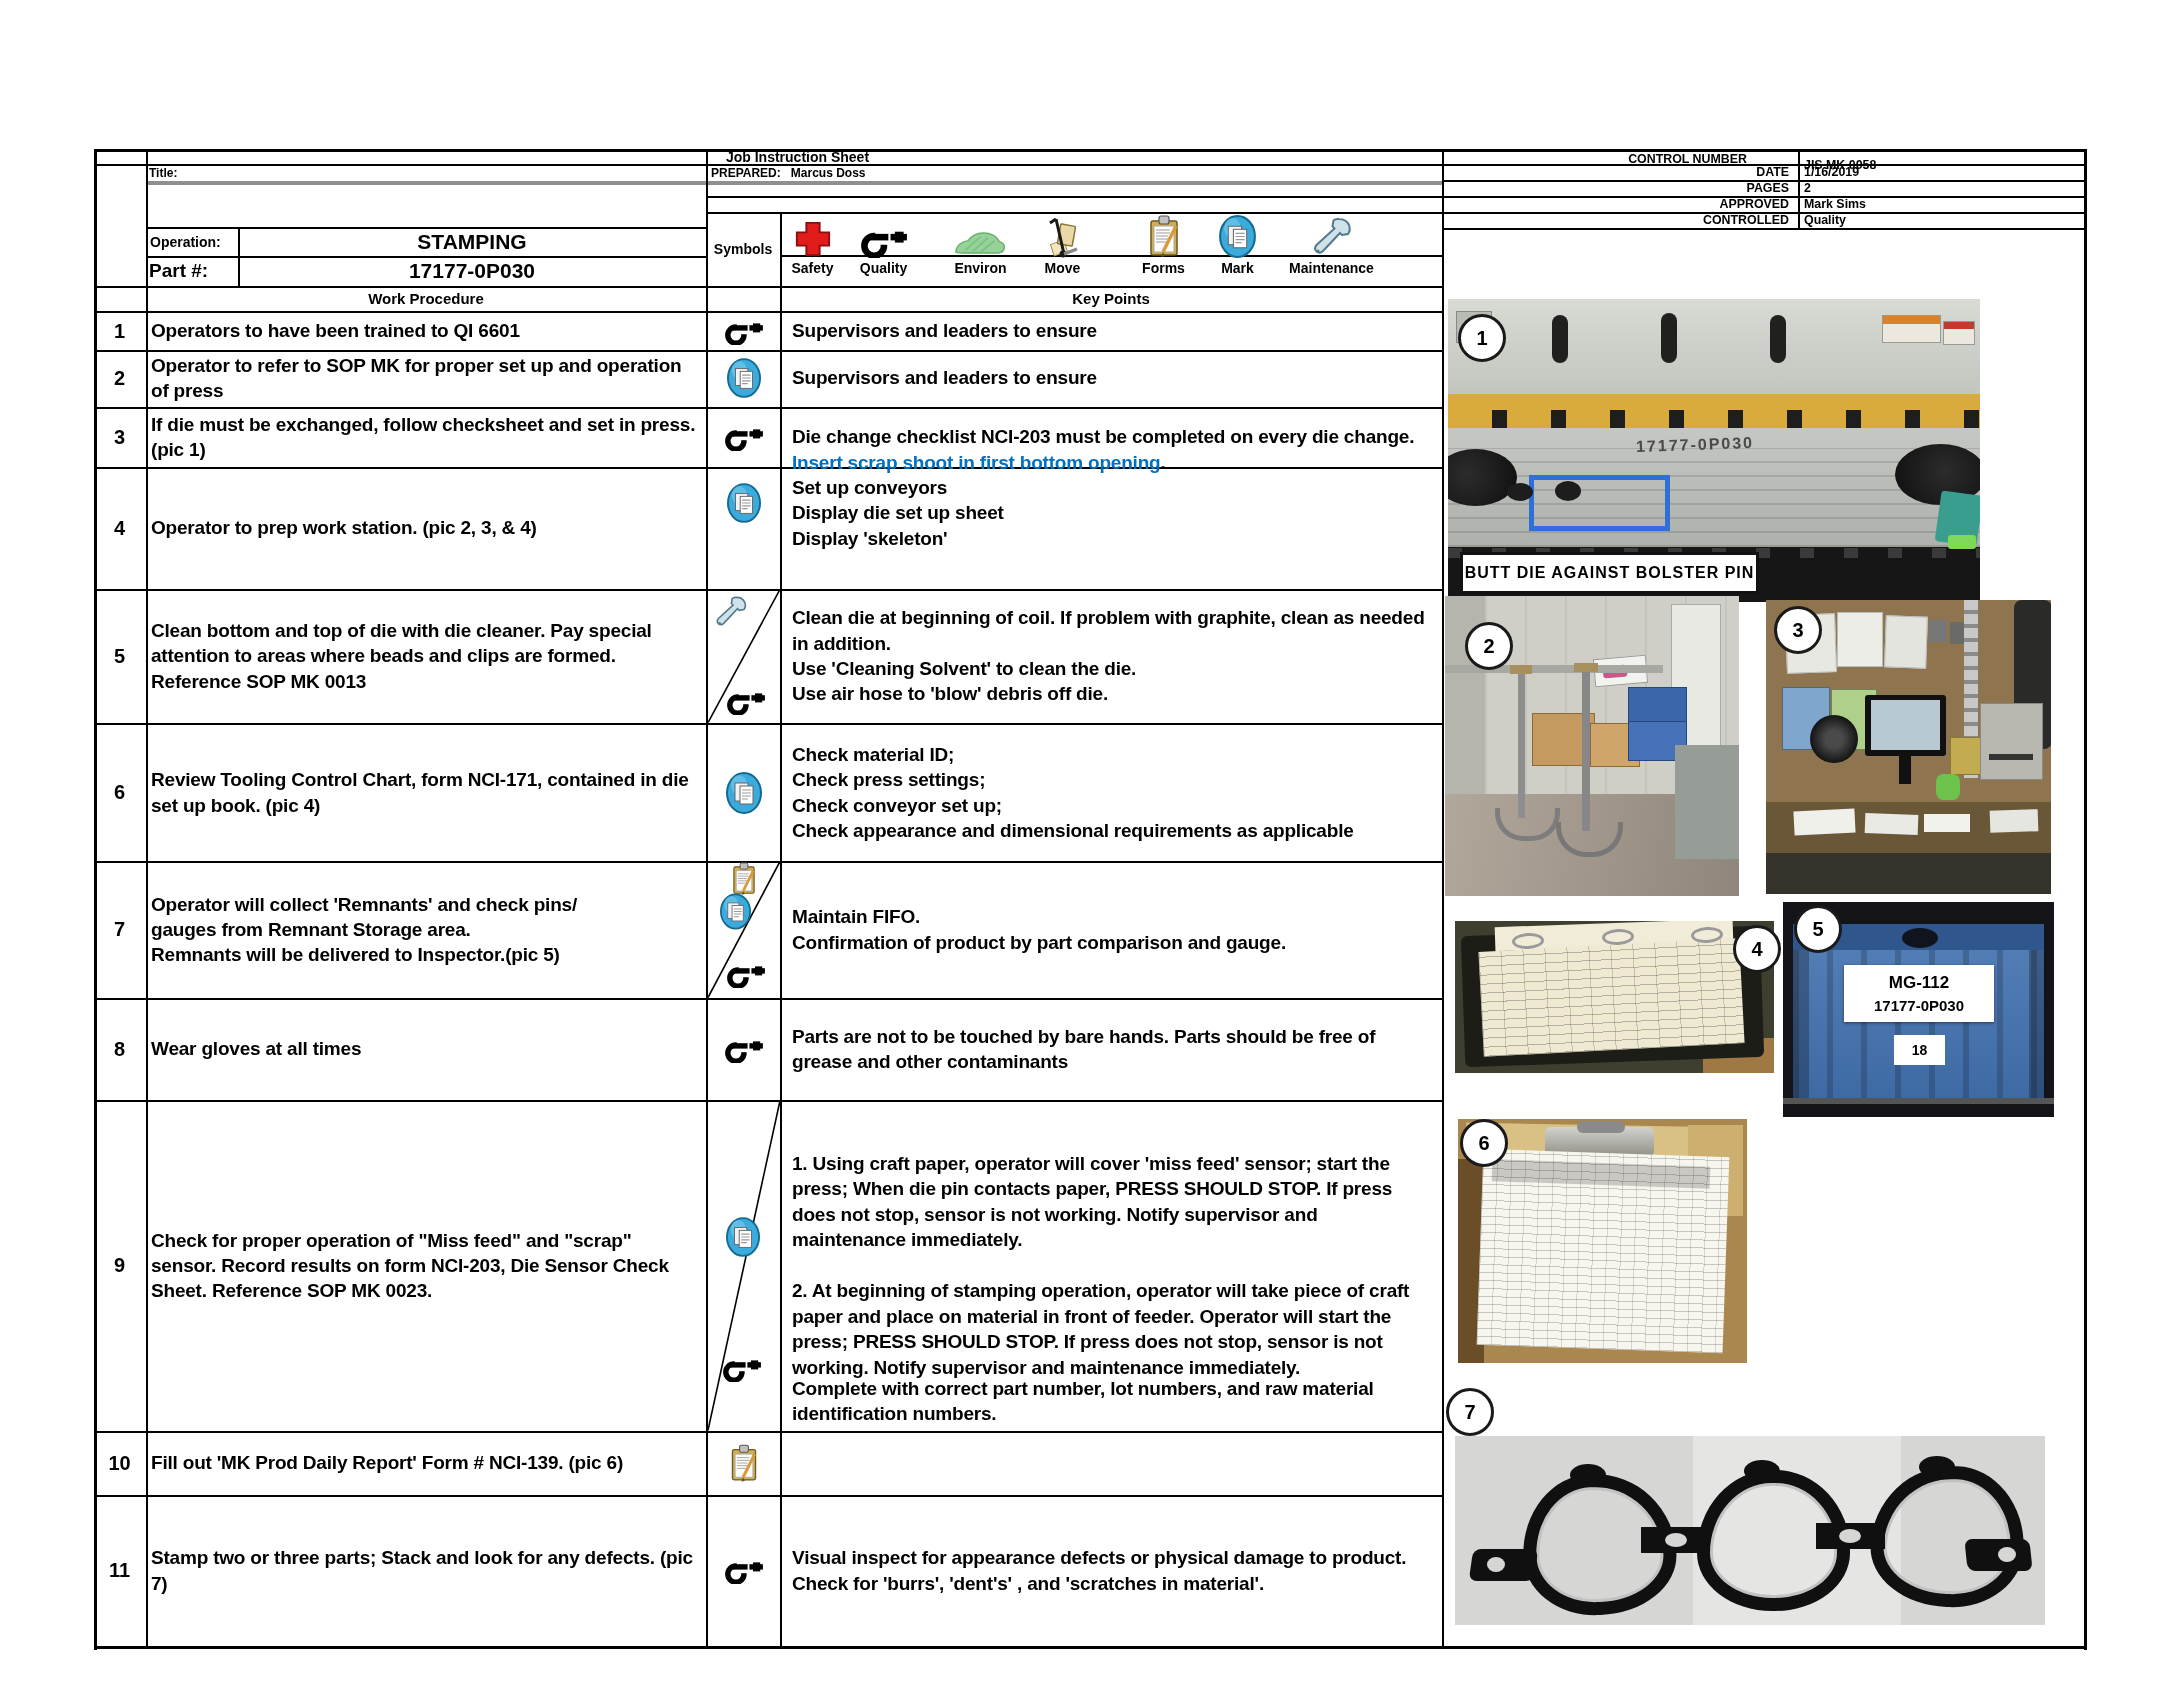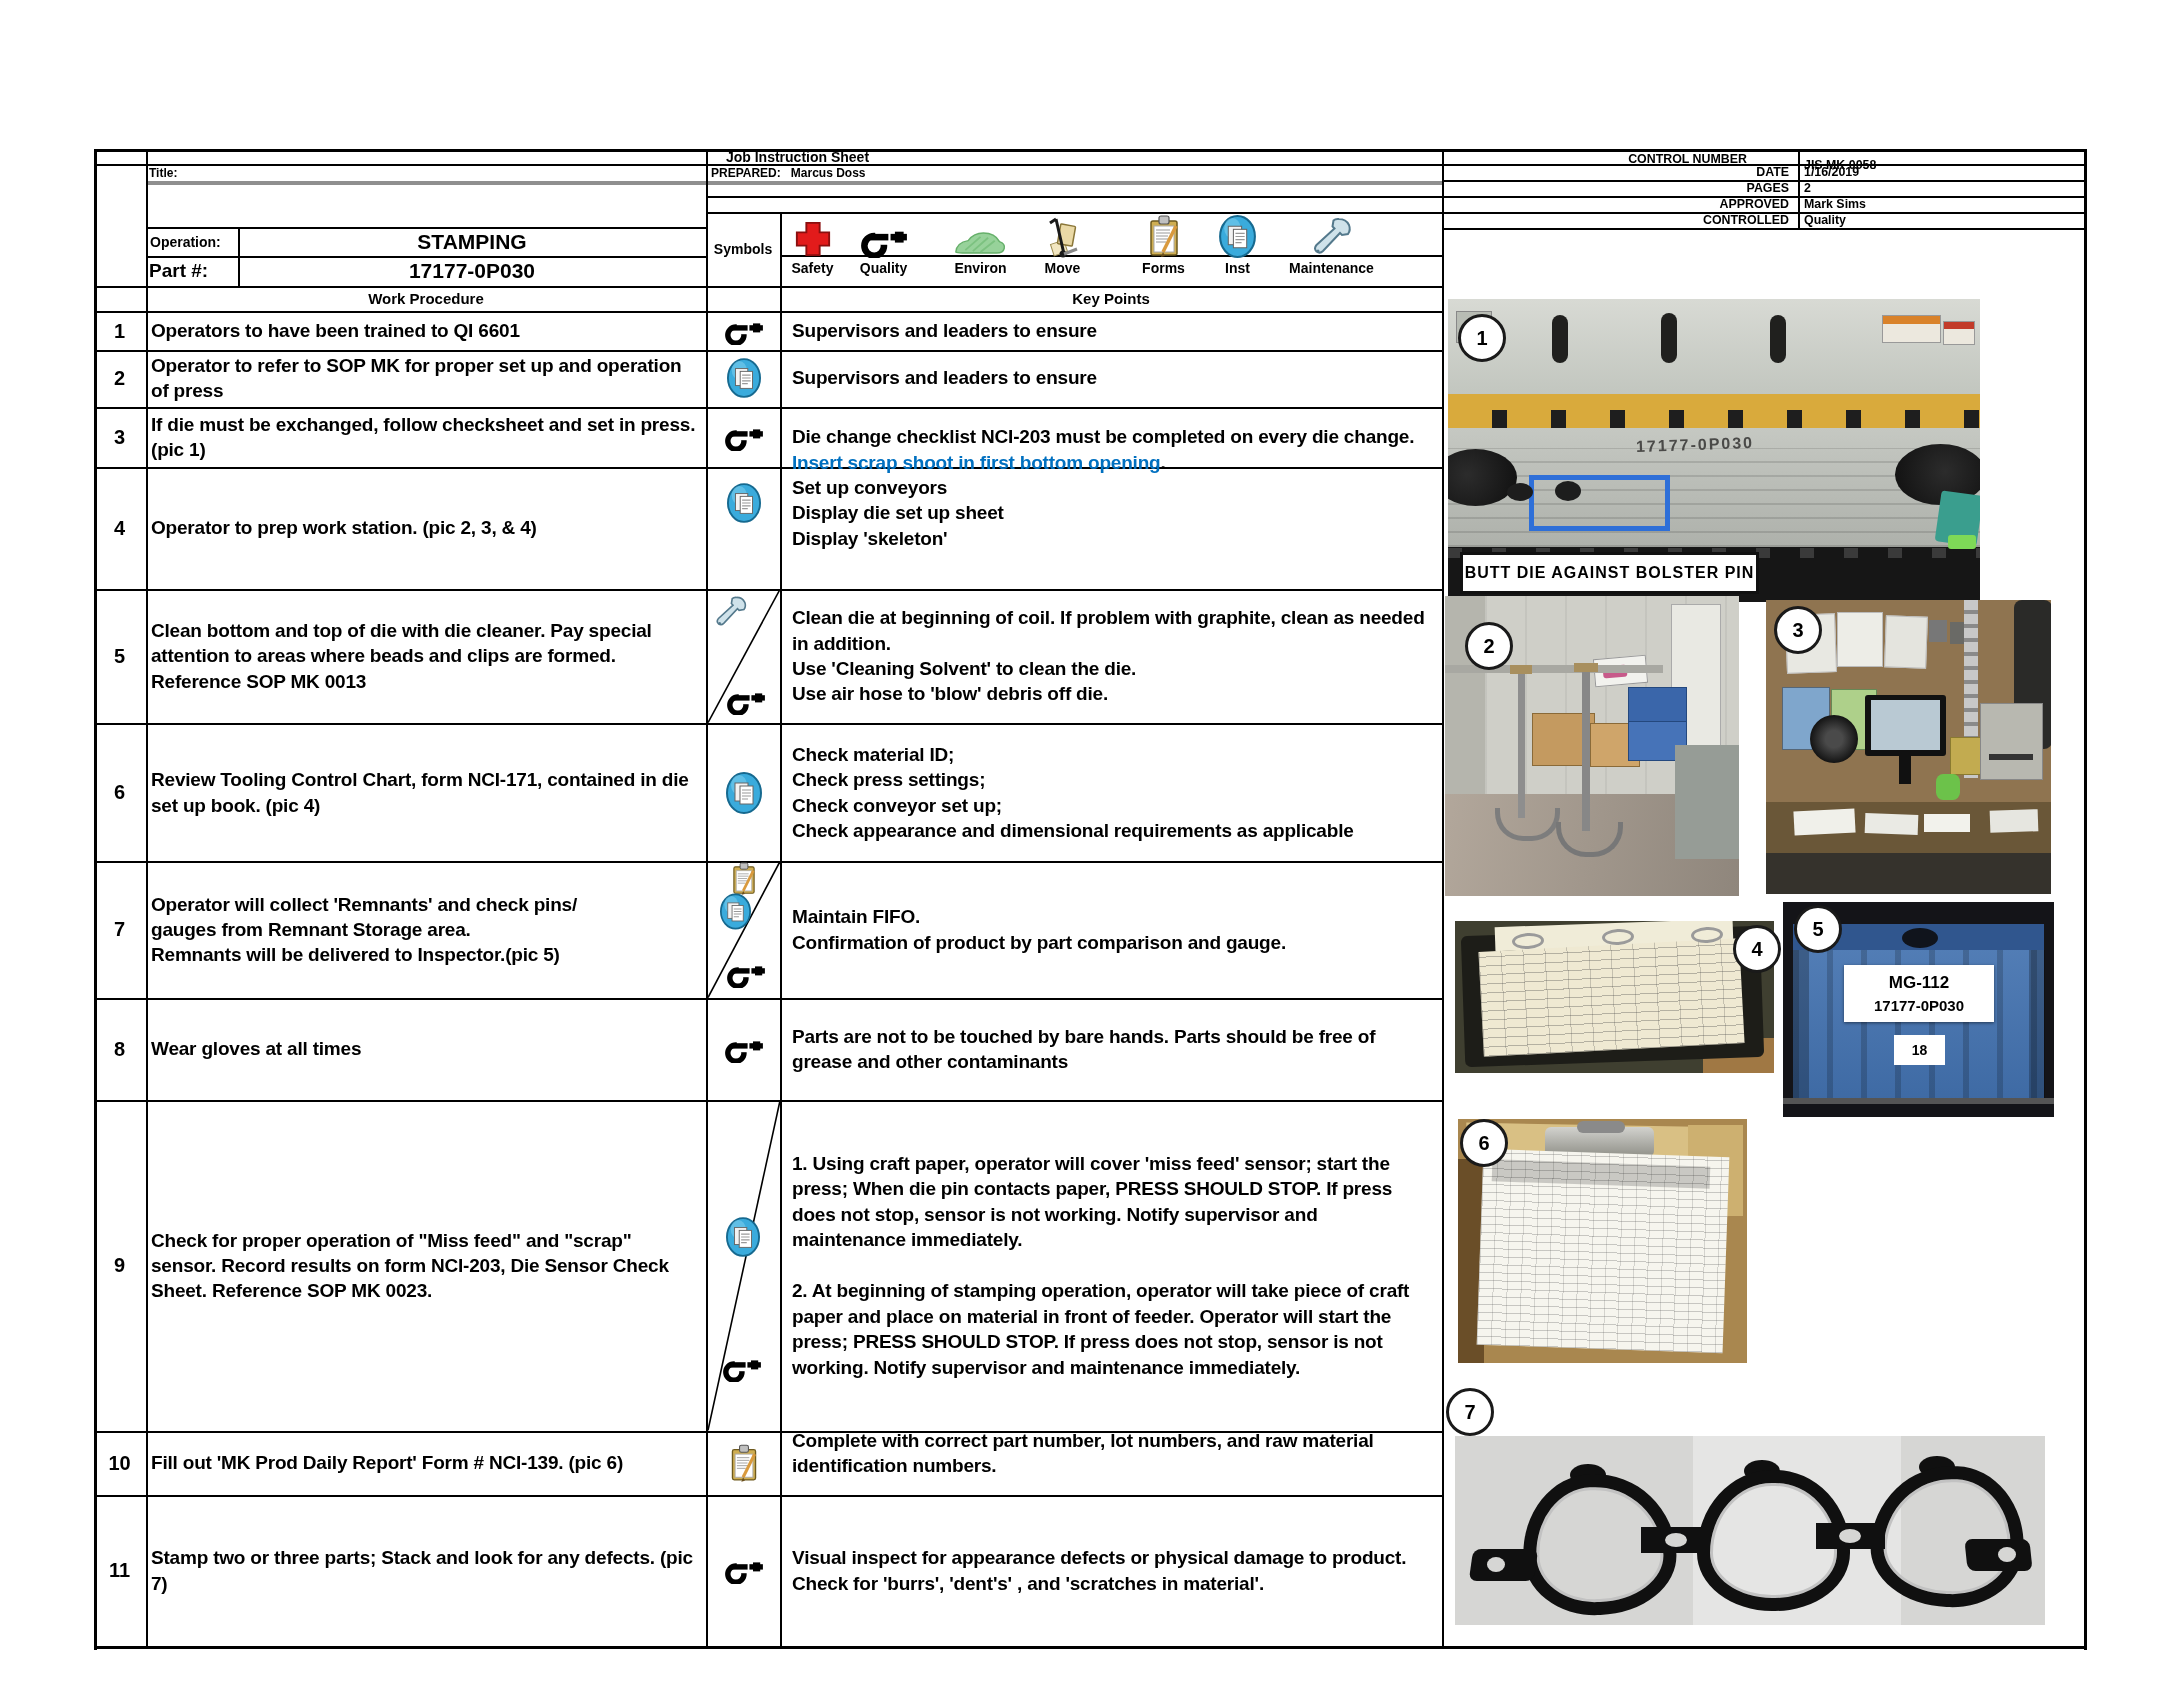--- a/index.html
+++ b/index.html
@@ -168,21 +168,21 @@
       <svg width="36" height="44" viewBox="0 0 36 44">
         <use href="#ic-forms"></use>
       </svg>
     </div>
   <div class="legend-label" style="left:1109px">Forms</div>
   <div class="legend-icon" style="left:1183px">
       <svg width="37" height="43" viewBox="0 0 37 43">
         <use href="#ic-inst"></use>
       </svg>
     </div>
-  <div class="legend-label" style="left:1183px">Inst</div>
+  <div class="legend-label" style="left:1183px">Mark</div>
   <div class="legend-icon" style="left:1277px">
       <svg width="42" height="42" viewBox="0 0 42 42">
         <use href="#ic-wrench"></use>
       </svg>
     </div>
   <div class="legend-label" style="left:1277px">Maintenance</div>
 
   <div class="cell" style="left:146px;top:286px;width:560px;height:25px;align-items:center;justify-content:center;font-size:15px">Work Procedure</div>
   <div class="cell" style="left:780px;top:286px;width:662px;height:25px;align-items:center;justify-content:center;font-size:15px">Key Points</div>
 
@@ -304,21 +304,21 @@
 
 2. At beginning of stamping operation, operator will take piece of craft paper and place on material in front of feeder. Operator will start the press; PRESS SHOULD STOP. If press does not stop, sensor is not working. Notify supervisor and maintenance immediately.</div>
 
   <div class="cell num" style="top:1431px;height:64px">10</div>
   <div class="cell proc" style="top:1431px;height:64px">Fill out 'MK Prod Daily Report' Form # NCI-139. (pic 6)</div>
   <div class="sym" style="top:1431px;height:64px;display:flex">
       <svg width="32" height="40" viewBox="0 0 32 40">
         <use href="#ic-forms"></use>
       </svg>
     </div>
-  <div class="cell kp" style="top:1415px;height:76px">Complete with correct part number, lot numbers, and raw material identification numbers.</div>
+  <div class="cell kp" style="top:1363px;height:76px">Complete with correct part number, lot numbers, and raw material identification numbers.</div>
 
   <div class="cell num" style="top:1495px;height:151px">11</div>
   <div class="cell proc" style="top:1495px;height:151px">Stamp two or three parts;  Stack and look for any defects. (pic 7)</div>
   <div class="sym" style="top:1495px;height:151px;display:flex">
       <svg width="40" height="27" viewBox="0 0 40 27">
         <use href="#ic-micrometer"></use>
       </svg>
     </div>
   <div class="cell kp" style="top:1495px;height:151px">Visual inspect for appearance defects or physical damage to product.
 Check for 'burrs', 'dent's' , and 'scratches in material'.</div>

